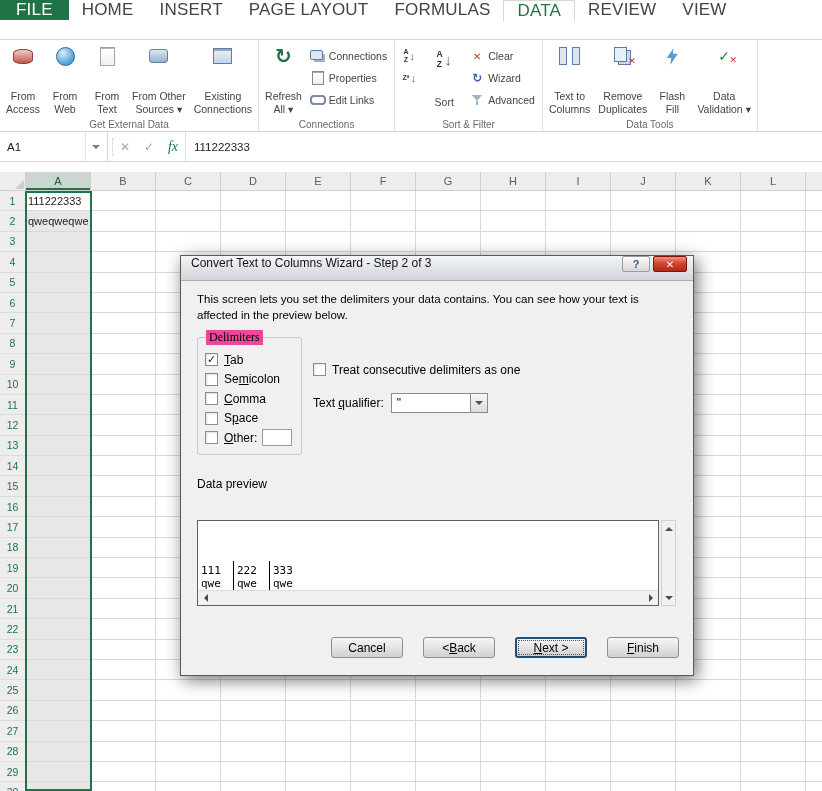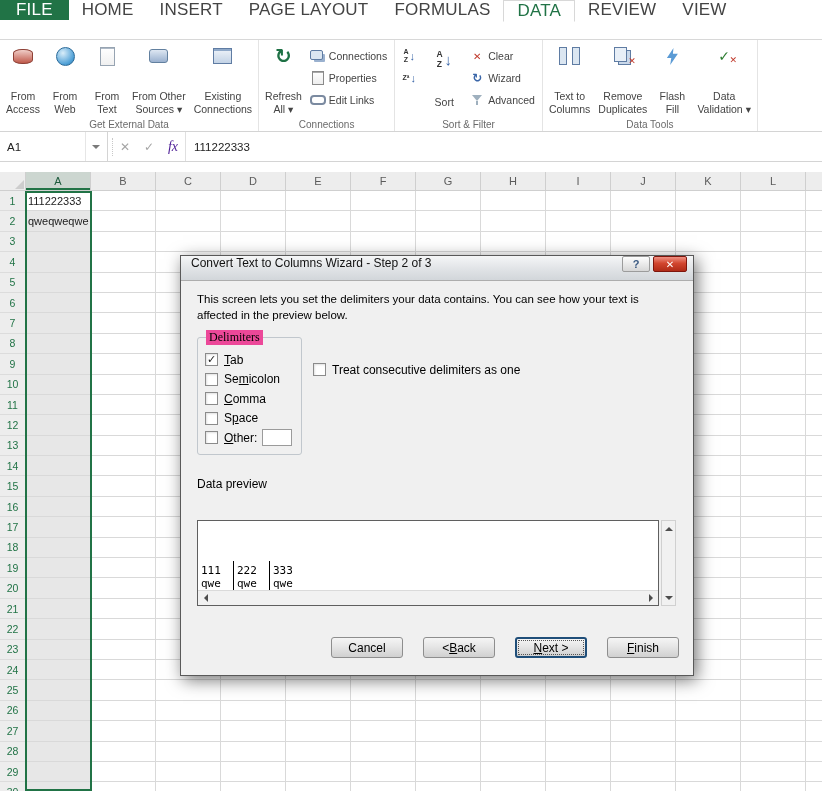--- a/index.html
+++ b/index.html
@@ -59,21 +59,21 @@
   .remove-duplicates-icon:after { content:"✕"; color:#c0392b; font-size:9px; font-weight:bold; position:absolute; right:4px; bottom:1px; }
   .data-validation-icon:before { content:"✓"; color:#2e7d32; font-size:14px; font-weight:bold; }
   .data-validation-icon:after { content:"✕"; color:#c0392b; font-size:9px; font-weight:bold; position:absolute; right:4px; bottom:2px; }
 
   
   .formulabar { height:30px; border-bottom:1px solid #d4d4d4; background:#fff; display:flex; align-items:stretch; font-size:11.5px; }
   .namebox { width:108px; border-right:1px solid #d4d4d4; display:flex; align-items:center; justify-content:space-between; padding:0 7px; }
   .nb-arrow-wrap { display:flex; align-items:center; padding-left:6px; border-left:1px solid #e6e6e6; height:100%; }
   .fb-sep { width:5px; border-right:1px dotted #c8c8c8; height:18px; align-self:center; }
   .fb-btn { width:24px; display:flex; align-items:center; justify-content:center; color:#a5a5a5; font-size:12px; }
-  .fb-btn.fx { font-family:"Liberation Serif","DejaVu Serif",serif; font-style:italic; color:#4c1d95; font-size:14px; }
+  .fb-btn.fx { font-family:"Liberation Serif","DejaVu Serif",serif; font-style:italic; color:#0f766e; font-size:14px; }
   .fb-value { flex:1; display:flex; align-items:center; padding-left:8px; border-left:1px solid #e0e0e0; color:#222; }
 
   .fb-gap { height:10px; background:#fff; }
 
   
   #grid { flex:1; position:relative; overflow:hidden; background:#fff; }
   .ghead { display:flex; height:19px; }
   .corner { width:26px; min-width:26px; background:#ededed; border-right:1px solid #cfcfcf; border-bottom:1px solid #cfcfcf; position:relative; }
   .corner:after { content:""; position:absolute; right:1px; bottom:1px; width:0; height:0; border-left:9px solid transparent; border-bottom:9px solid #cdcdcd; }
   .colhdr { width:65px; min-width:65px; display:flex; align-items:center; justify-content:center; background:#ededed; border-right:1px solid #cfcfcf; border-bottom:1px solid #cfcfcf; font-size:11px; color:#5c5c5c; }
@@ -831,20 +831,29 @@
               <input class="other-input" style="">
             </div>
           </div>
       </div>
 
       <div class="chk-row treat">
         <span class="chk"></span>
         <span class="chk-label">Treat consecutive delimiters as one</span>
       </div>
 
+      <div class="tq-row">
+        <span class="tq-label">Text <u>q</u>ualifier:</span>
+        <div class="combo">
+          <span>"</span>
+        </div>
+        <div class="combo-arrow-btn">
+            <span class="tri-down"></span>
+          </div>
+      </div>
 
       <div class="preview-label">Data preview</div>
 
       <div class="preview-wrap">
         <div class="preview-box">
           <div class="preview-cols" id="preview-cols">
               <div class="pcol">
                 <div class="prow">111</div>
                 <div class="prow">qwe</div>
               </div>

